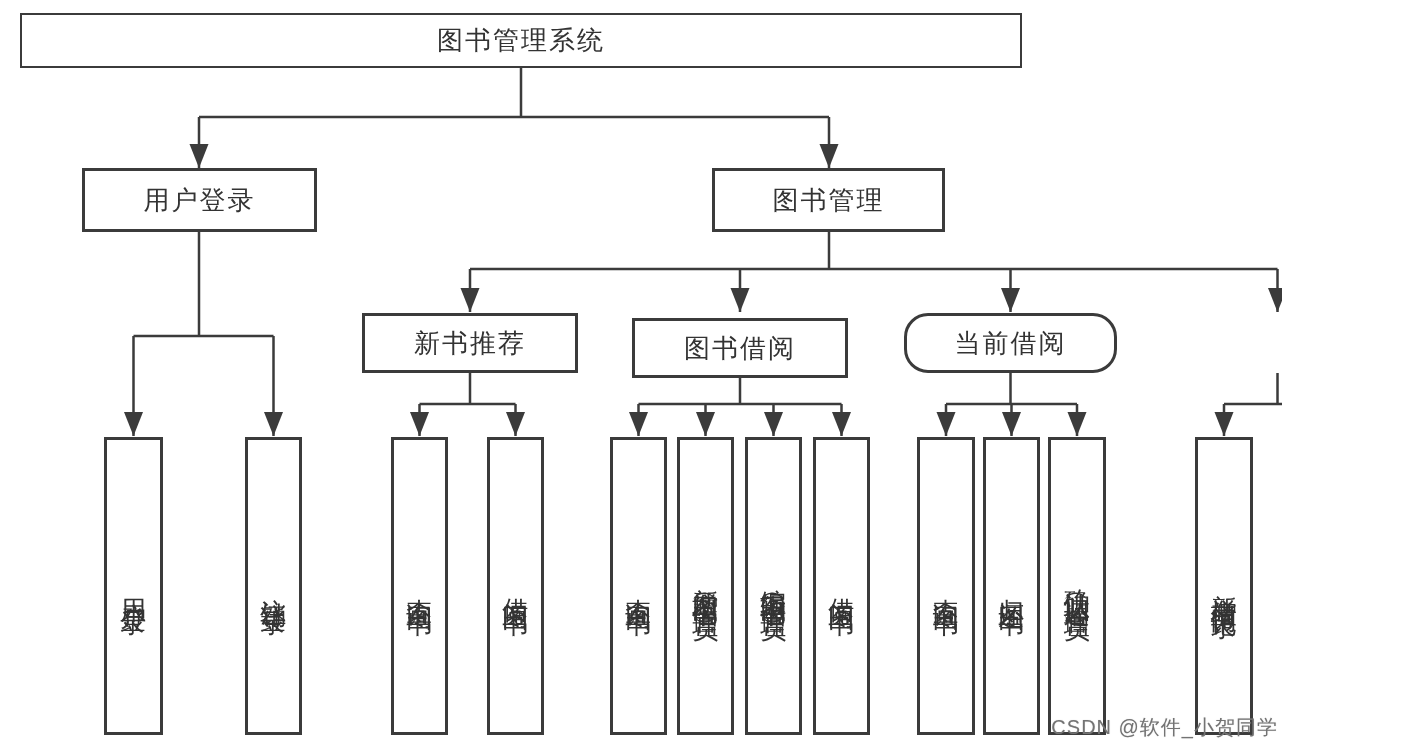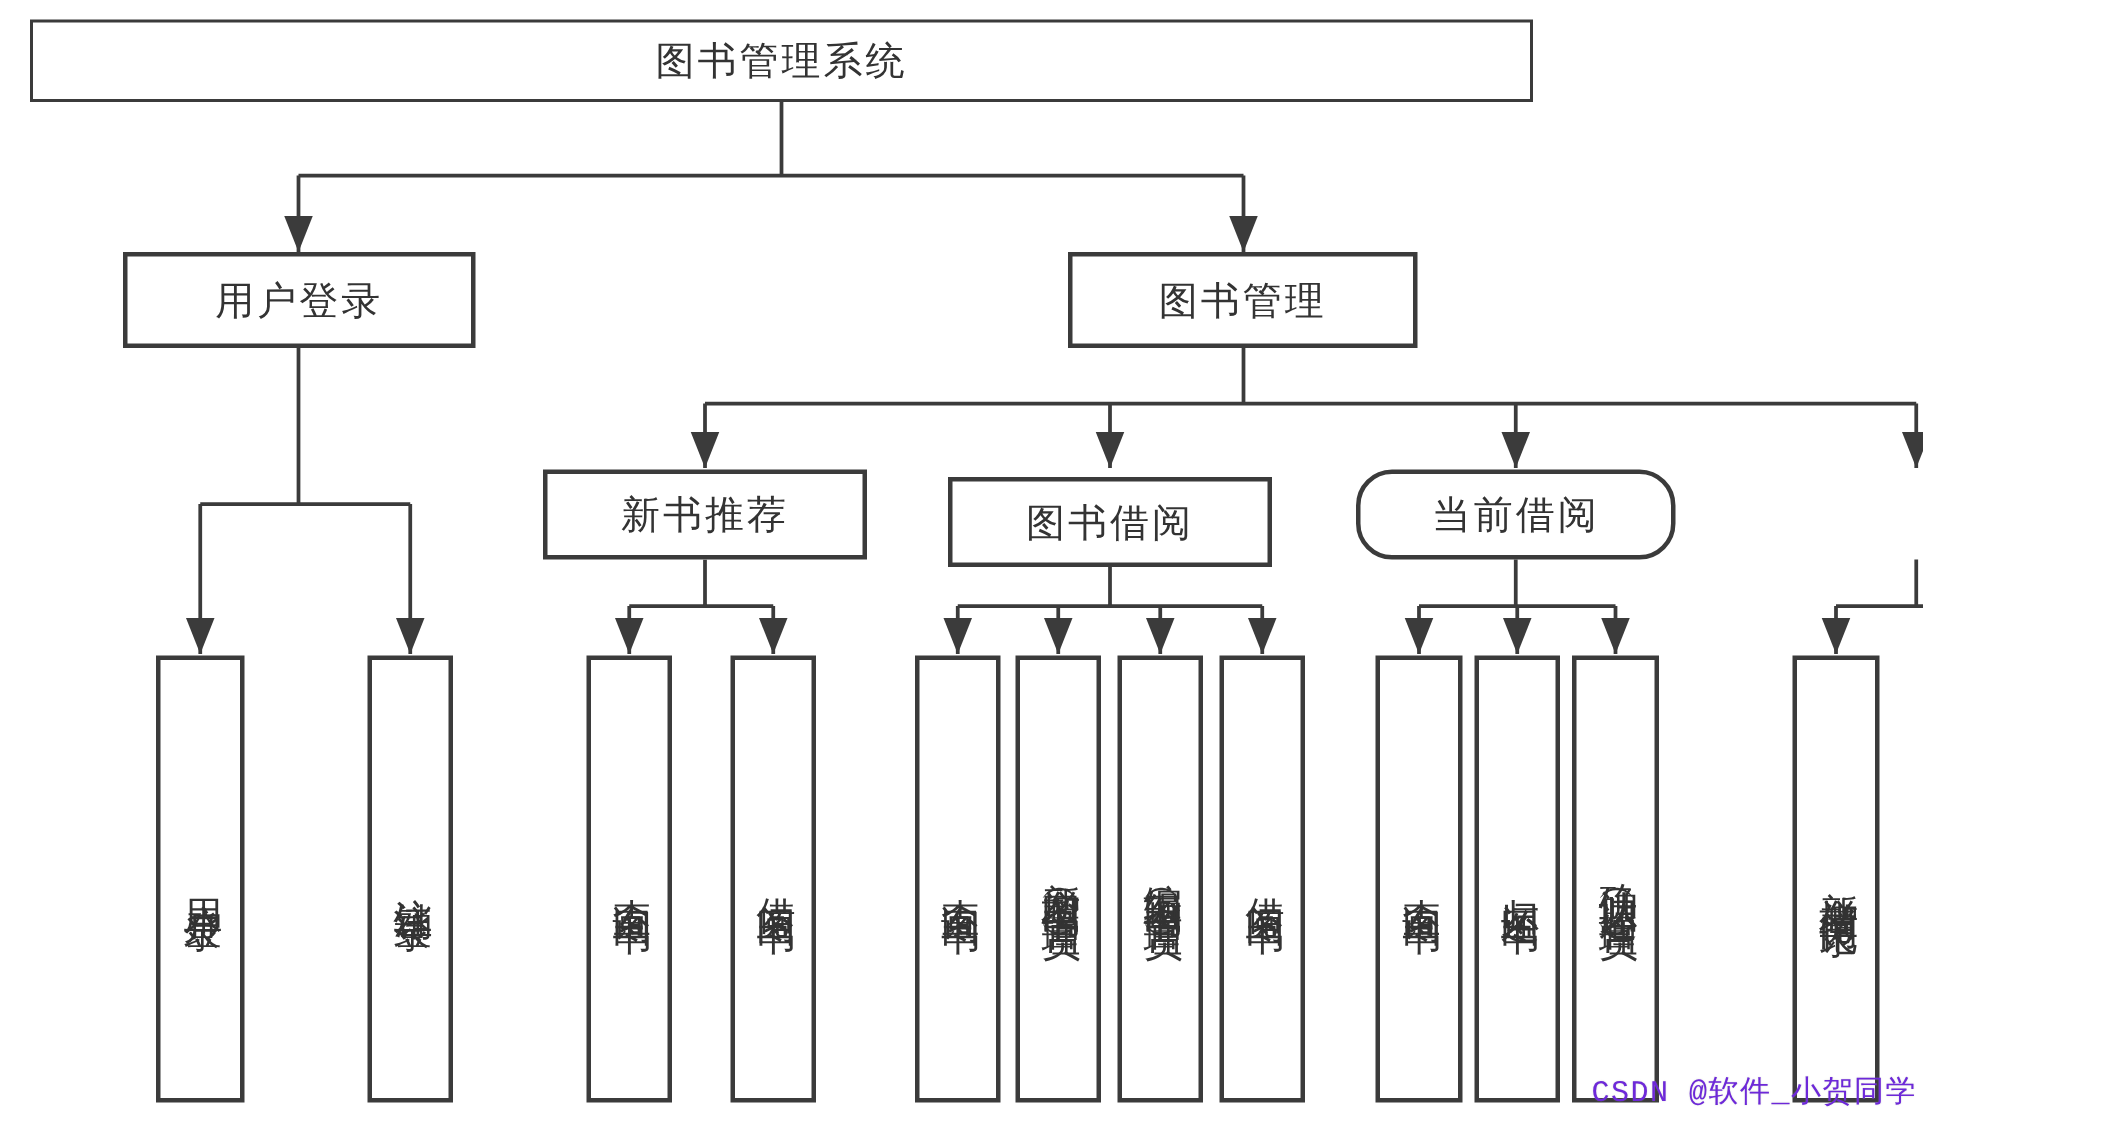--- a/index.html
+++ b/index.html
@@ -2,21 +2,21 @@
 <html><head>
 <meta charset="utf-8">
 <style>
   html,body{margin:0;padding:0;background:#ffffff;}
   .canvas{
     position:relative;
     width:1282px;
     height:747px;
     background:#ffffff;
     overflow:hidden;
-    font-family:Liberation Mono, monospace;
+    font-family:Liberation Sans, sans-serif;
   }
   svg.wires{position:absolute;left:0;top:0;z-index:1;}
   .node{
     position:absolute;
     box-sizing:border-box;
     background:#ffffff;
     border:3px solid #3b3b3b;
     display:flex;
     align-items:center;
     justify-content:center;
@@ -32,21 +32,21 @@
     letter-spacing:4px;
     line-height:1.1;
   }
   .watermark{
     position:absolute;
     right:4px;
     top:714px;
     z-index:3;
     font-size:20px;
     letter-spacing:1px;
-    color:#6d28d9;
+    color:#737373;
     text-shadow:0 0 1px rgba(150,150,150,0.45);
     white-space:nowrap;
   }
 </style>
 </head>
 <body>
 
 <div class="canvas">
 
   <svg class="wires" width="1405" height="747" viewBox="0 0 1405 747">

